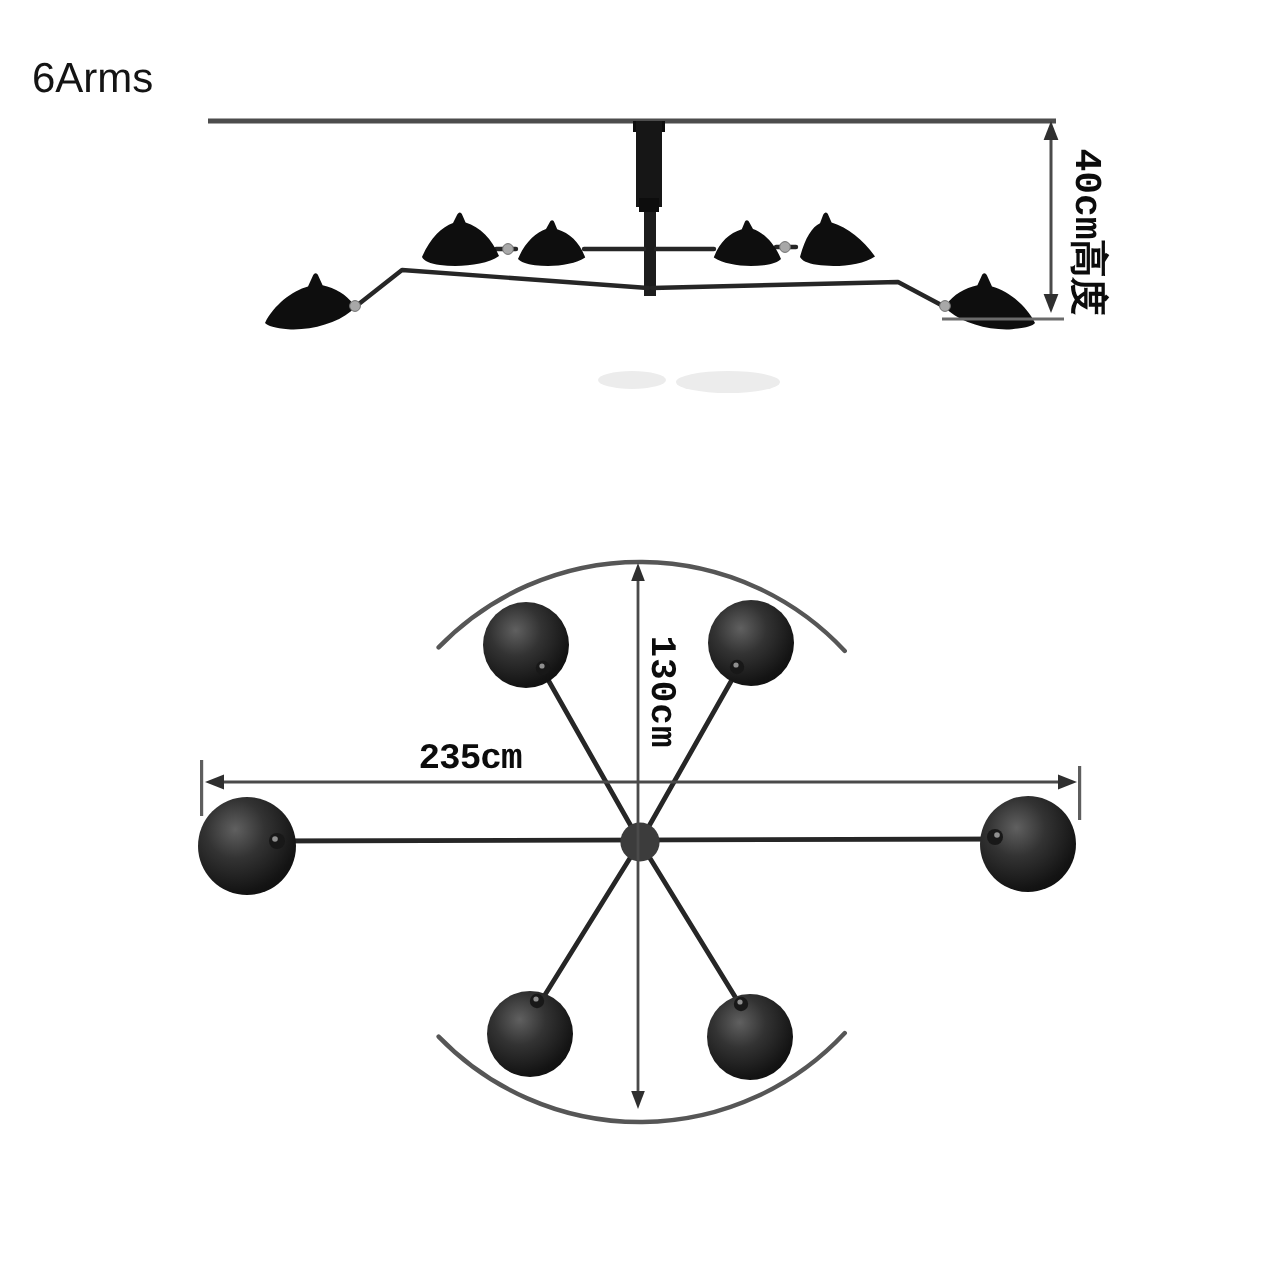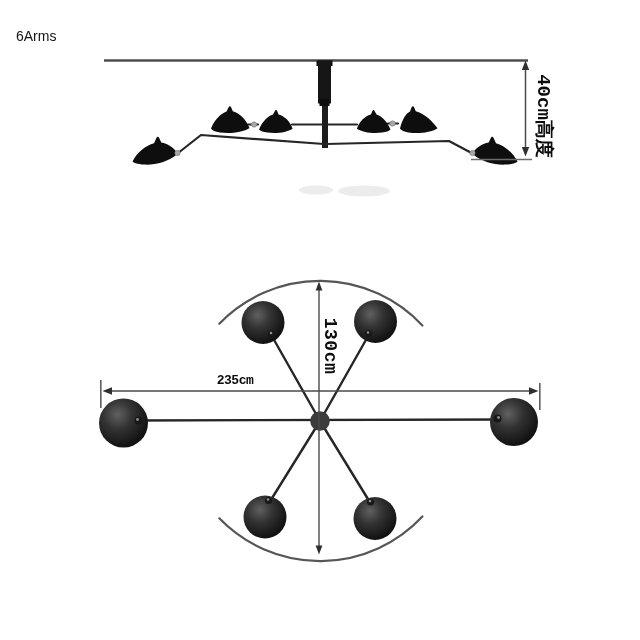--- a/index.html
+++ b/index.html
@@ -1,25 +1,25 @@
 <!DOCTYPE html>
 <html><head>
 <meta charset="utf-8">
 <style>
   html,body{margin:0;padding:0;background:#fff;}
   .canvas{position:relative;width:640px;height:640px;background:#fff;overflow:hidden;
           font-family:"Liberation Sans",sans-serif;}
   .diagram-svg{position:absolute;left:0;top:0;}
   .label{position:absolute;white-space:nowrap;color:#0c0c0c;}
-  .title-label{left:16px;top:28px;font-size:14px;color:#141414;}
+  .title-label{left:16px;top:28px;font-size:21px;color:#141414;}
   .dim-label{font-family:"Liberation Mono","DejaVu Sans Mono",monospace;font-weight:bold;}
   .height-label{left:544px;top:116px;transform:translate(-50%,-50%) rotate(90deg);
                 font-size:19px;}
   .width-label{left:235px;top:380px;transform:translate(-50%,-50%);
-               font-size:13px;letter-spacing:-0.5px;}
+               font-size:18px;letter-spacing:-0.5px;}
   .diameter-label{left:330px;top:346px;transform:translate(-50%,-50%) rotate(90deg);
                   font-size:18px;letter-spacing:0.5px;}
 </style>
 </head>
 <body>
 
 <div class="canvas">
 
   <svg class="diagram-svg" width="640" height="640" viewBox="0 0 640 640">
     <defs>

